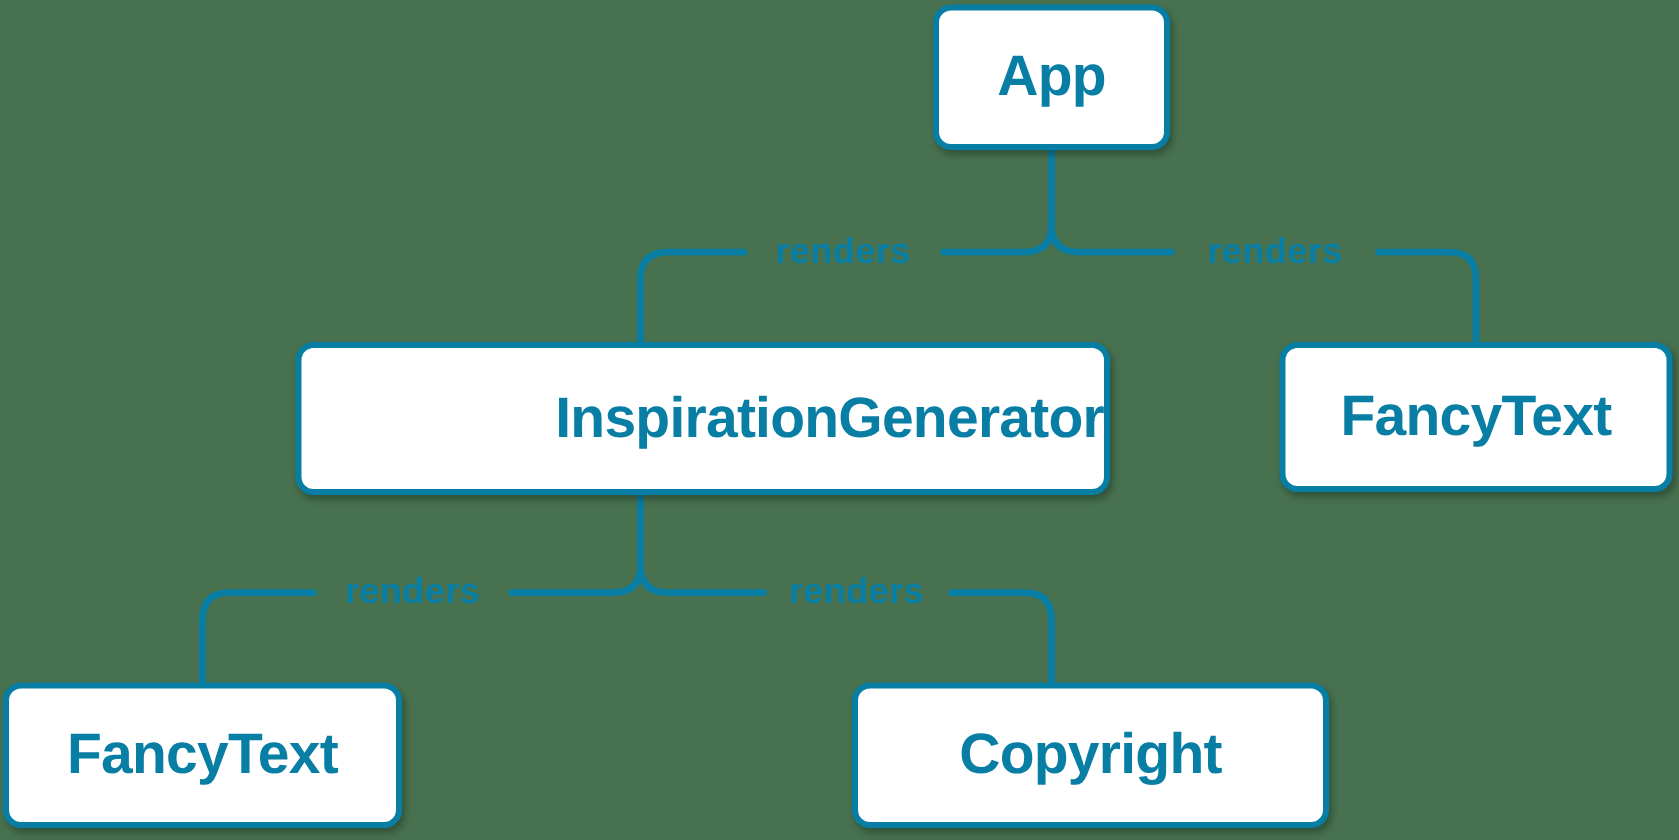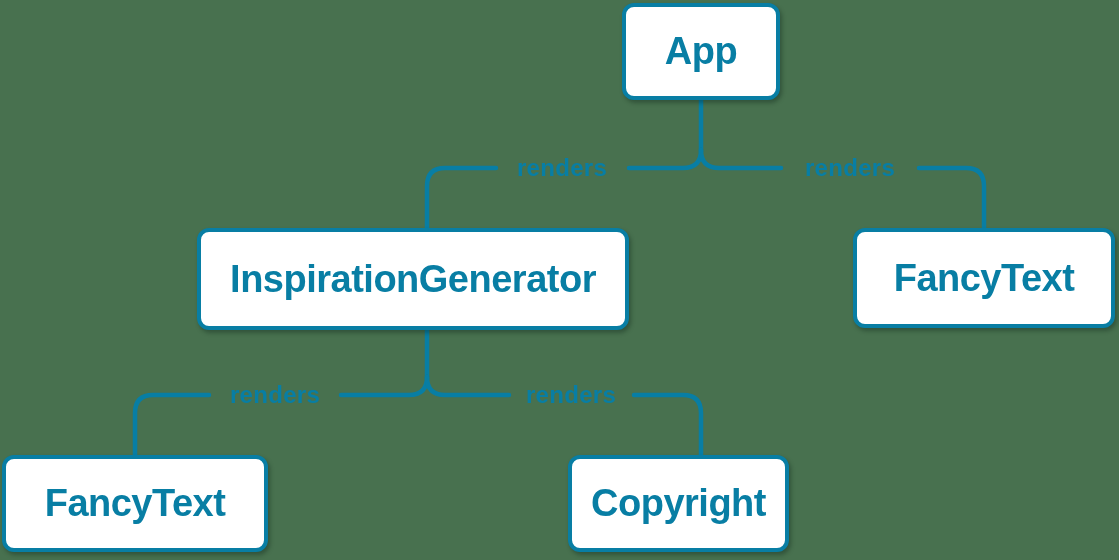--- a/index.html
+++ b/index.html
@@ -75,33 +75,33 @@
     <path d="M 427 377 Q 427 395 409 395 H 341"></path>
     <path d="M 209 395 H 153 Q 135 395 135 413 V 455"></path>
     <path d="M 427 377 Q 427 395 445 395 H 509"></path>
     <path d="M 634 395 H 683 Q 701 395 701 413 V 455"></path>
   </svg>
 
   <div class="node" style="left:622px;top:3px;width:158px;height:97px;">
     <span class="node-label">App</span>
   </div>
 
-  <div class="node" style="left:197px;top:228px;width:432px;height:102px;">
+  <div class="node" style="left:197px;top:228px;width:543px;height:102px;justify-content:flex-end;">
     <span class="node-label">InspirationGenerator</span>
   </div>
 
   <div class="node" style="left:853px;top:228px;width:262px;height:100px;">
     <span class="node-label">FancyText</span>
   </div>
 
   <div class="node" style="left:2px;top:455px;width:266px;height:97px;">
     <span class="node-label">FancyText</span>
   </div>
 
-  <div class="node" style="left:568px;top:455px;width:221px;height:97px;">
+  <div class="node" style="left:568px;top:455px;width:318px;height:97px;">
     <span class="node-label">Copyright</span>
   </div>
 
   <span class="edge-label" style="left:562px;top:168px;">renders</span>
 
   <span class="edge-label" style="left:850px;top:168px;">renders</span>
 
   <span class="edge-label" style="left:275px;top:395px;">renders</span>
 
   <span class="edge-label" style="left:571px;top:395px;">renders</span>

